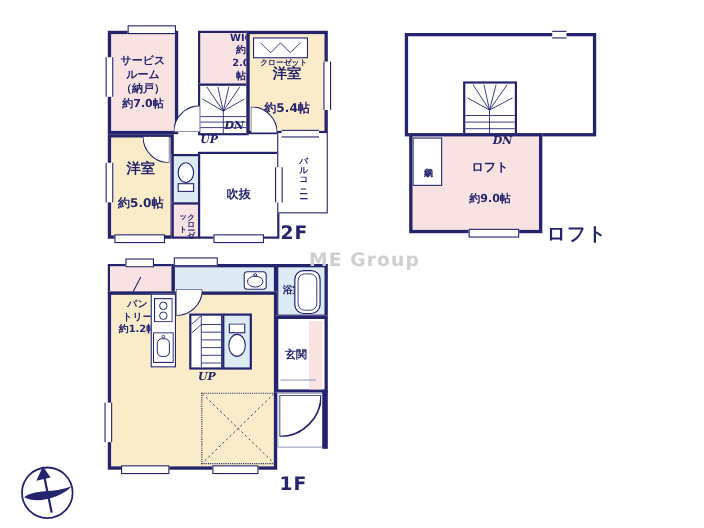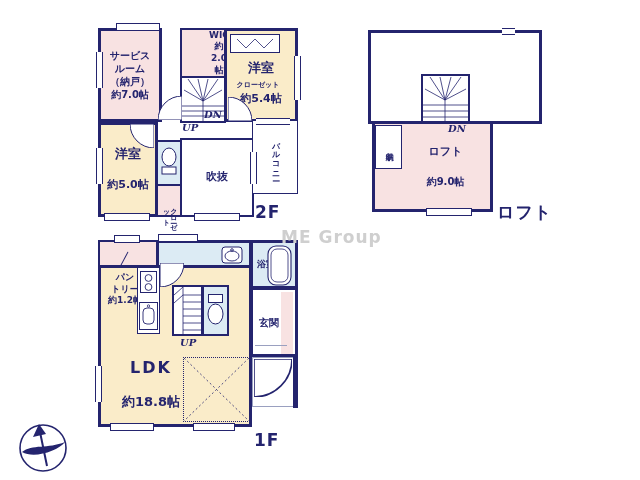--- a/index.html
+++ b/index.html
@@ -13,21 +13,21 @@
   html,body{margin:0;padding:0;background:#fff;}
   #canvas{position:relative;width:640px;height:480px;background:#fff;overflow:hidden;
           font-family:"DejaVu Sans",sans-serif;color:var(--text);}
   .abs{position:absolute;}
   .room{position:absolute;box-sizing:border-box;border:3px solid var(--wall);
         display:flex;align-items:center;justify-content:center;}
   .thin{border-width:2px;}
   .hair{border-width:1.5px;}
   .lbl{color:var(--text);white-space:pre-line;text-align:center;line-height:1.3;font-weight:600;}
   .stack{display:flex;flex-direction:column;align-items:center;gap:15px;}
-  .fs7{font-size:7px;margin-top:28px;}  .fs8{font-size:8px;} .fs9{font-size:9px;}
+  .fs7{font-size:7px;}  .fs8{font-size:8px;} .fs9{font-size:9px;}
   .fs10{font-size:10px;} .fs11{font-size:11px;}
   .fs13{font-size:13px;} .fs16{font-size:16px;}
   .vert{writing-mode:vertical-rl;letter-spacing:1px;line-height:1.05;}
   .updn{font-style:italic;font-family:"DejaVu Serif",serif;font-weight:700;font-size:10px;color:var(--text);}
   .floorlab{font-size:17px;font-weight:700;color:var(--text);letter-spacing:1px;}
   .winh{position:absolute;height:5px;background:#fff;border-top:1px solid var(--wall);border-bottom:1px solid var(--wall);z-index:6;}
   .winv{position:absolute;width:5px;background:#fff;border-left:1px solid var(--wall);border-right:1px solid var(--wall);z-index:6;}
   .bay{position:absolute;height:6px;background:#fff;border:1px solid var(--wall);z-index:6;}
   .door{position:absolute;z-index:5;}
   .icon{position:absolute;z-index:4;}
@@ -191,24 +191,20 @@
 
     <div class="room" style="left:250px;top:240px;width:48px;height:49px;background:var(--blue);">
       <div class="lbl fs9" style="position:absolute;left:4px;top:16px;">浴室</div>
       <svg class="icon" width="25" height="41" viewBox="0 0 25 41" style="right:3px;top:2px;position:absolute;">
         <rect x="1" y="1" width="23" height="39" rx="8" fill="#fff" stroke="#24246e" stroke-width="1.1"></rect>
         <rect x="4" y="4" width="17" height="33" rx="6" fill="none" stroke="#24246e" stroke-width="0.8"></rect>
       </svg>
     </div>
 
     <div class="room" style="left:98px;top:265px;width:154px;height:162px;background:var(--cream);">
-      <div class="stack" style="position:absolute;left:10px;top:90px;width:80px;">
-        <span class="lbl fs16" style="letter-spacing:2px;">LDK</span>
-        <span class="lbl fs13">約18.8帖</span>
-      </div>
       <div class="lbl fs9" style="position:absolute;left:2px;top:4px;width:44px;">パン
 トリー
 約1.2帖</div>
     </div>
     <div class="leader" style="left:124px;top:251px;"></div>
 
     <div class="room hair" style="left:137px;top:267px;width:23px;height:67px;background:#fff;">
       <svg class="icon" width="17" height="22" viewBox="0 0 17 22" style="left:2px;top:3px;">
         <rect x="0.5" y="0.5" width="16" height="21" fill="#fff" stroke="#24246e" stroke-width="1"></rect>
         <circle cx="8.5" cy="7" r="3.4" fill="none" stroke="#24246e" stroke-width="0.9"></circle>

